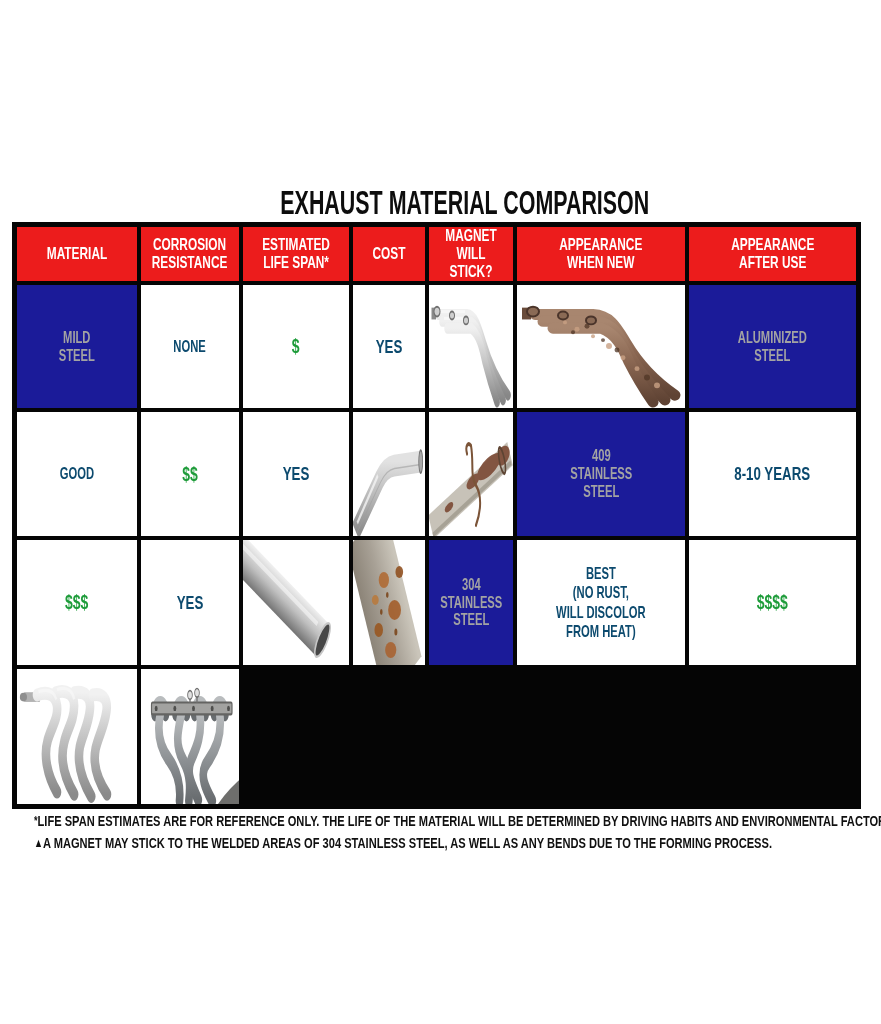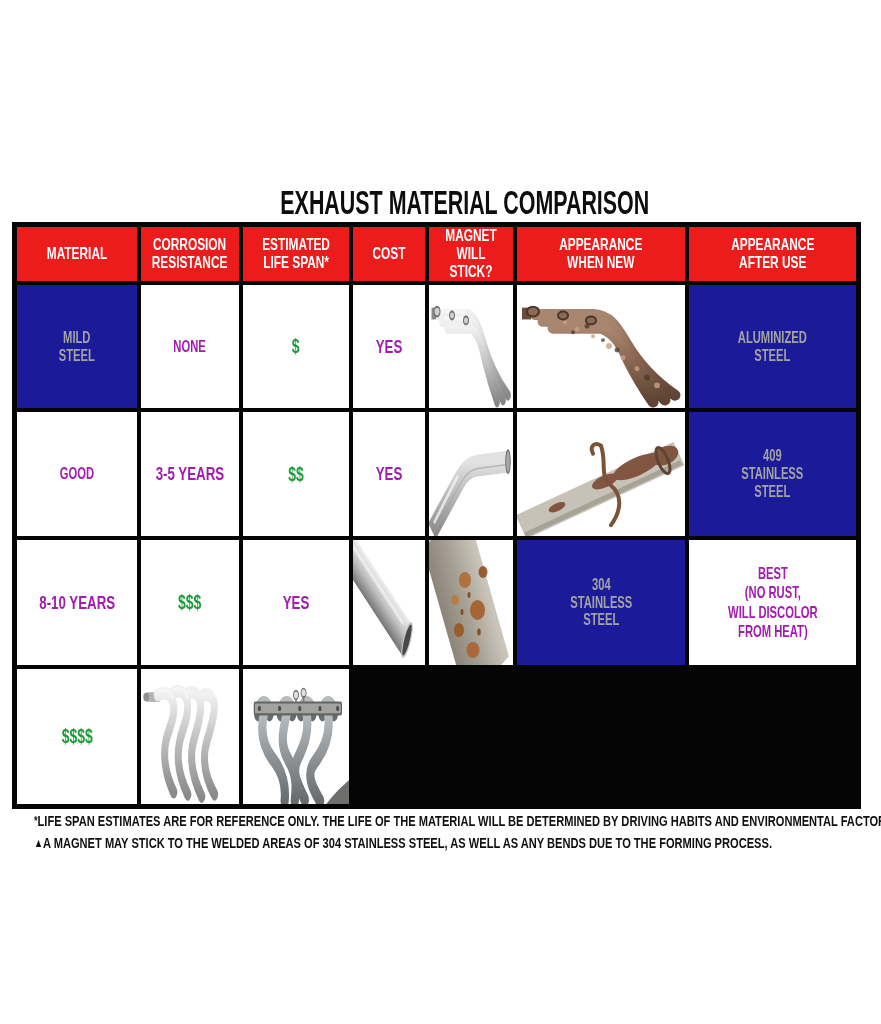--- a/index.html
+++ b/index.html
@@ -14,21 +14,21 @@
   #title .tx{transform:scaleX(0.63);white-space:nowrap;}
   .tx{display:inline-block;transform:scaleX(0.70);white-space:pre-line;line-height:1.12;}
   #tbl{
     position:absolute;left:12px;top:222px;background:#050505;display:grid;
     grid-template-columns:120px 98px 106px 72px 84px 168px 167px;
     grid-template-rows:54px 123px 124px 125px 135px;
     gap:4px;padding:5px;
   }
   .c{
     background:#ffffff;display:flex;align-items:center;justify-content:center;
-    color:#a21caf;font-weight:bold;text-align:center;overflow:hidden;
+    color:#0c4a6e;font-weight:bold;text-align:center;overflow:hidden;
   }
   .hd{background:#ec1c1c;color:#ffffff;font-size:16.5px;}
   .hd .tx{transform:scaleX(0.72);line-height:1.08;}
   .mat{background:#1b1b99;color:#a3a3a3;font-size:16px;}
   .val{font-size:19px;}
   .corr{font-size:17px;}
   .corr .tx{transform:scaleX(0.66);}
   .cost{font-size:20px;color:#1e9c3a;}
   .sup{font-size:11px;vertical-align:6px;}
   .ph{padding:0;}
@@ -152,23 +152,20 @@
     </svg>
   </div>
 
   <div class="c mat">
       <span class="tx">ALUMINIZED
 STEEL</span>
     </div>
   <div class="c corr">
       <span class="tx">GOOD</span>
     </div>
-  <div class="c val">
-      <span class="tx">3-5 YEARS</span>
-    </div>
   <div class="c cost">
       <span class="tx">$$</span>
     </div>
   <div class="c val">
       <span class="tx"><span>YES</span><span class="sup"></span></span>
     </div>
   <div class="c ph">
     <svg viewBox="0 0 168 125" preserveAspectRatio="none">
       <defs>
           <linearGradient id="g3" x1="0" y1="0" x2="0" y2="1">

